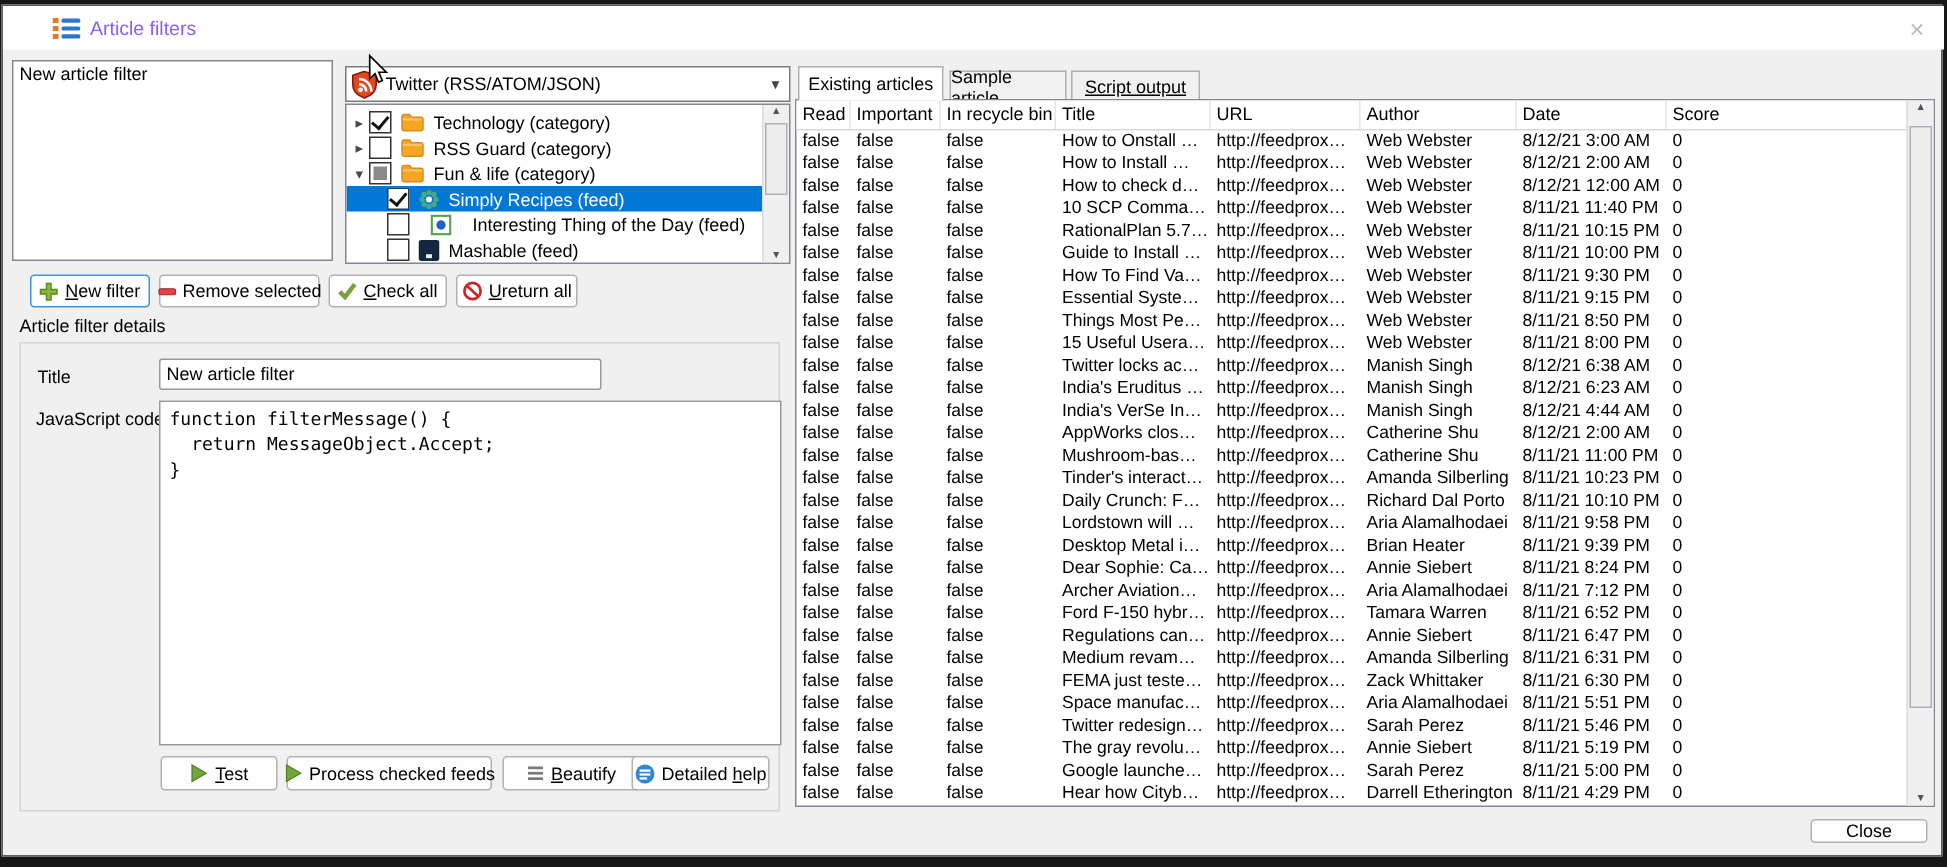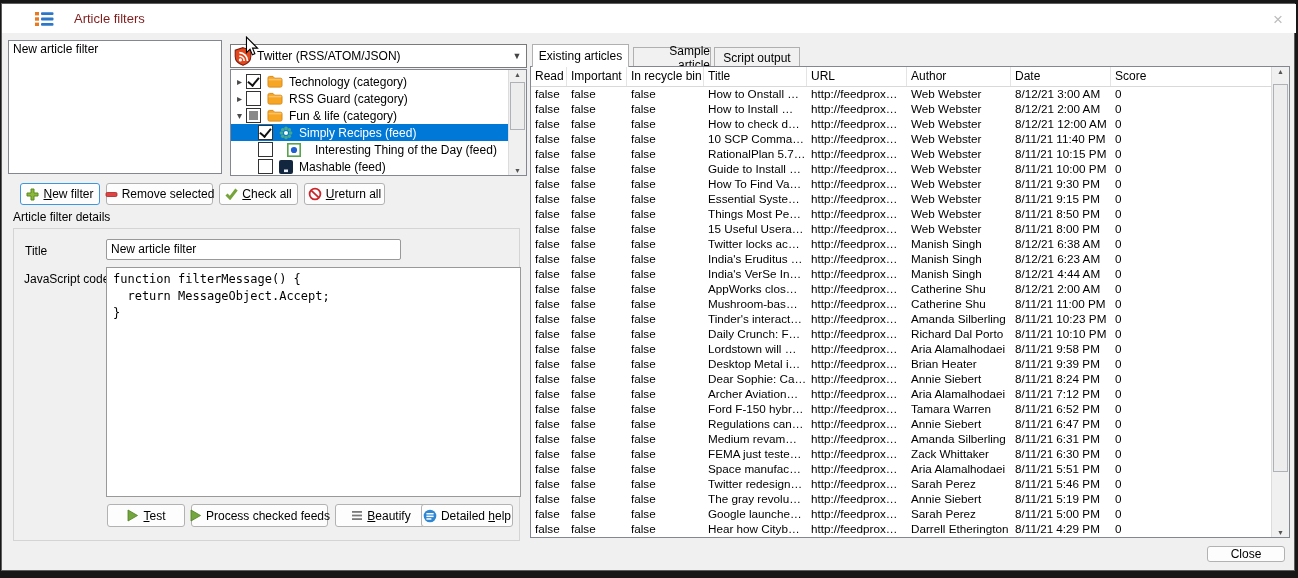--- a/index.html
+++ b/index.html
@@ -1,21 +1,21 @@
 <!DOCTYPE html>
 <html><head>
 <meta charset="utf-8">
 <style>
   html,body{margin:0;padding:0;}
   body{font-family:"Liberation Sans",sans-serif;background:#444;}
   .desktop{position:relative;width:1298px;height:578px;background:#171717;overflow:hidden;}
   .win{position:absolute;left:1px;top:3px;width:1294px;height:568px;background:#f0f0f0;border:1px solid #5e5e5e;box-sizing:border-box;}
   .titlebar{position:absolute;left:2px;top:4px;width:1294px;height:29px;background:#ffffff;}
   .tb-icon{position:absolute;left:33px;top:7px;}
-  .tb-title{position:absolute;left:72px;top:7px;font-size:13px;color:#7f1d1d;}
+  .tb-title{position:absolute;left:58px;top:7px;font-size:13px;color:#8b5cf6;}
   .tb-close{position:absolute;left:1264px;top:5px;width:24px;height:22px;color:#bcbcbc;font-size:17px;line-height:22px;text-align:center;}
 
   
   .filter-list{position:absolute;left:8px;top:40px;width:214px;height:134px;background:#fff;border:1px solid #828790;box-sizing:border-box;font-size:12px;overflow:hidden;}
   .filter-item{height:17px;line-height:17px;padding-left:4px;color:#000;}
 
   
   .combo{position:absolute;left:230px;top:44px;width:297px;height:24px;background:#fff;border:1px solid #7a7a7a;box-sizing:border-box;display:flex;align-items:center;}
   .combo .shield{margin-left:3px;flex:none;display:flex;}
   .combo .cval{margin-left:5px;font-size:12px;color:#000;white-space:nowrap;overflow:hidden;flex:1;}
@@ -44,21 +44,21 @@
 
   
   .section-label{position:absolute;left:13px;top:210px;font-size:12px;color:#000;}
   .groupbox{position:absolute;left:13px;top:228px;width:507px;height:313px;border:1px solid #d4d4d4;box-sizing:border-box;}
   .fld-label{position:absolute;font-size:12px;color:#000;}
   .txt-input{position:absolute;left:106px;top:239px;width:295px;height:21px;background:#fff;border:1px solid #999;border-radius:2px;box-sizing:border-box;font-size:12px;padding:0 4px;line-height:19px;color:#000;white-space:nowrap;}
   .code-edit{position:absolute;left:106px;top:267px;width:415px;height:230px;background:#fff;border:1px solid #999;box-sizing:border-box;}
   .code-edit pre{margin:0;padding:3px 6px;font-family:"DejaVu Sans Mono",monospace;font-size:12px;line-height:1.4;color:#000;}
 
   
-  .tab{position:absolute;border:1px solid #b0b0b0;box-sizing:border-box;font-size:12px;color:#000;display:flex;align-items:center;justify-content:center;text-align:right;}
+  .tab{position:absolute;border:1px solid #b0b0b0;box-sizing:border-box;font-size:12px;color:#000;display:flex;align-items:center;justify-content:center;}
   .tab.active{background:#fff;border-bottom:none;z-index:3;}
   .tab.inactive{background:#f1f1f1;border-bottom:none;z-index:1;}
 
   
   .table{position:absolute;left:530px;top:66px;width:760px;height:472px;background:#fff;border:1px solid #828790;box-sizing:border-box;z-index:2;}
   .t-header{position:absolute;left:0;top:0;right:17px;height:19px;display:grid;grid-template-columns:36px 60px 77px 103px 100px 104px 100px minmax(0,1fr);border-bottom:1px solid #d9d9d9;background:#fff;}
   .th{font-size:12px;color:#000;line-height:18px;padding-left:4px;border-right:1px solid #e4e4e4;white-space:nowrap;overflow:hidden;}
   .t-body{position:absolute;left:0;top:19px;right:17px;bottom:0;overflow:hidden;}
   .trow{display:grid;grid-template-columns:36px 60px 77px 103px 100px 104px 100px minmax(0,1fr);height:15px;}
   .td{font-size:11.7px;color:#000;line-height:15px;padding-left:4px;white-space:nowrap;overflow:hidden;}
@@ -266,21 +266,21 @@
           <rect x="3.4" y="4" width="7.2" height="1.5" fill="#fff"></rect>
           <rect x="3.4" y="6.6" width="7.2" height="1.5" fill="#fff"></rect>
           <rect x="3.4" y="9.2" width="5" height="1.5" fill="#fff"></rect>
         </svg>
       </span>
     <span><span>Detailed </span><u>h</u><span>elp</span></span>
   </div>
 
   <div class="tab active" style="left:532px;top:44px;width:97px;height:23px;">Existing articles</div>
   <div class="tab inactive" style="left:633px;top:47px;width:78px;height:20px;">Sample article</div>
-  <div class="tab inactive" style="left:714px;top:47px;width:86px;height:20px;">Script output</div>
+  <div class="tab inactive" style="left:714px;top:47px;width:86px;height:20px;text-decoration:underline;">Script output</div>
 
   <div class="table">
     <div class="t-header">
         <div class="th">Read</div>
         <div class="th">Important</div>
         <div class="th">In recycle bin</div>
         <div class="th">Title</div>
         <div class="th">URL</div>
         <div class="th">Author</div>
         <div class="th">Date</div>

